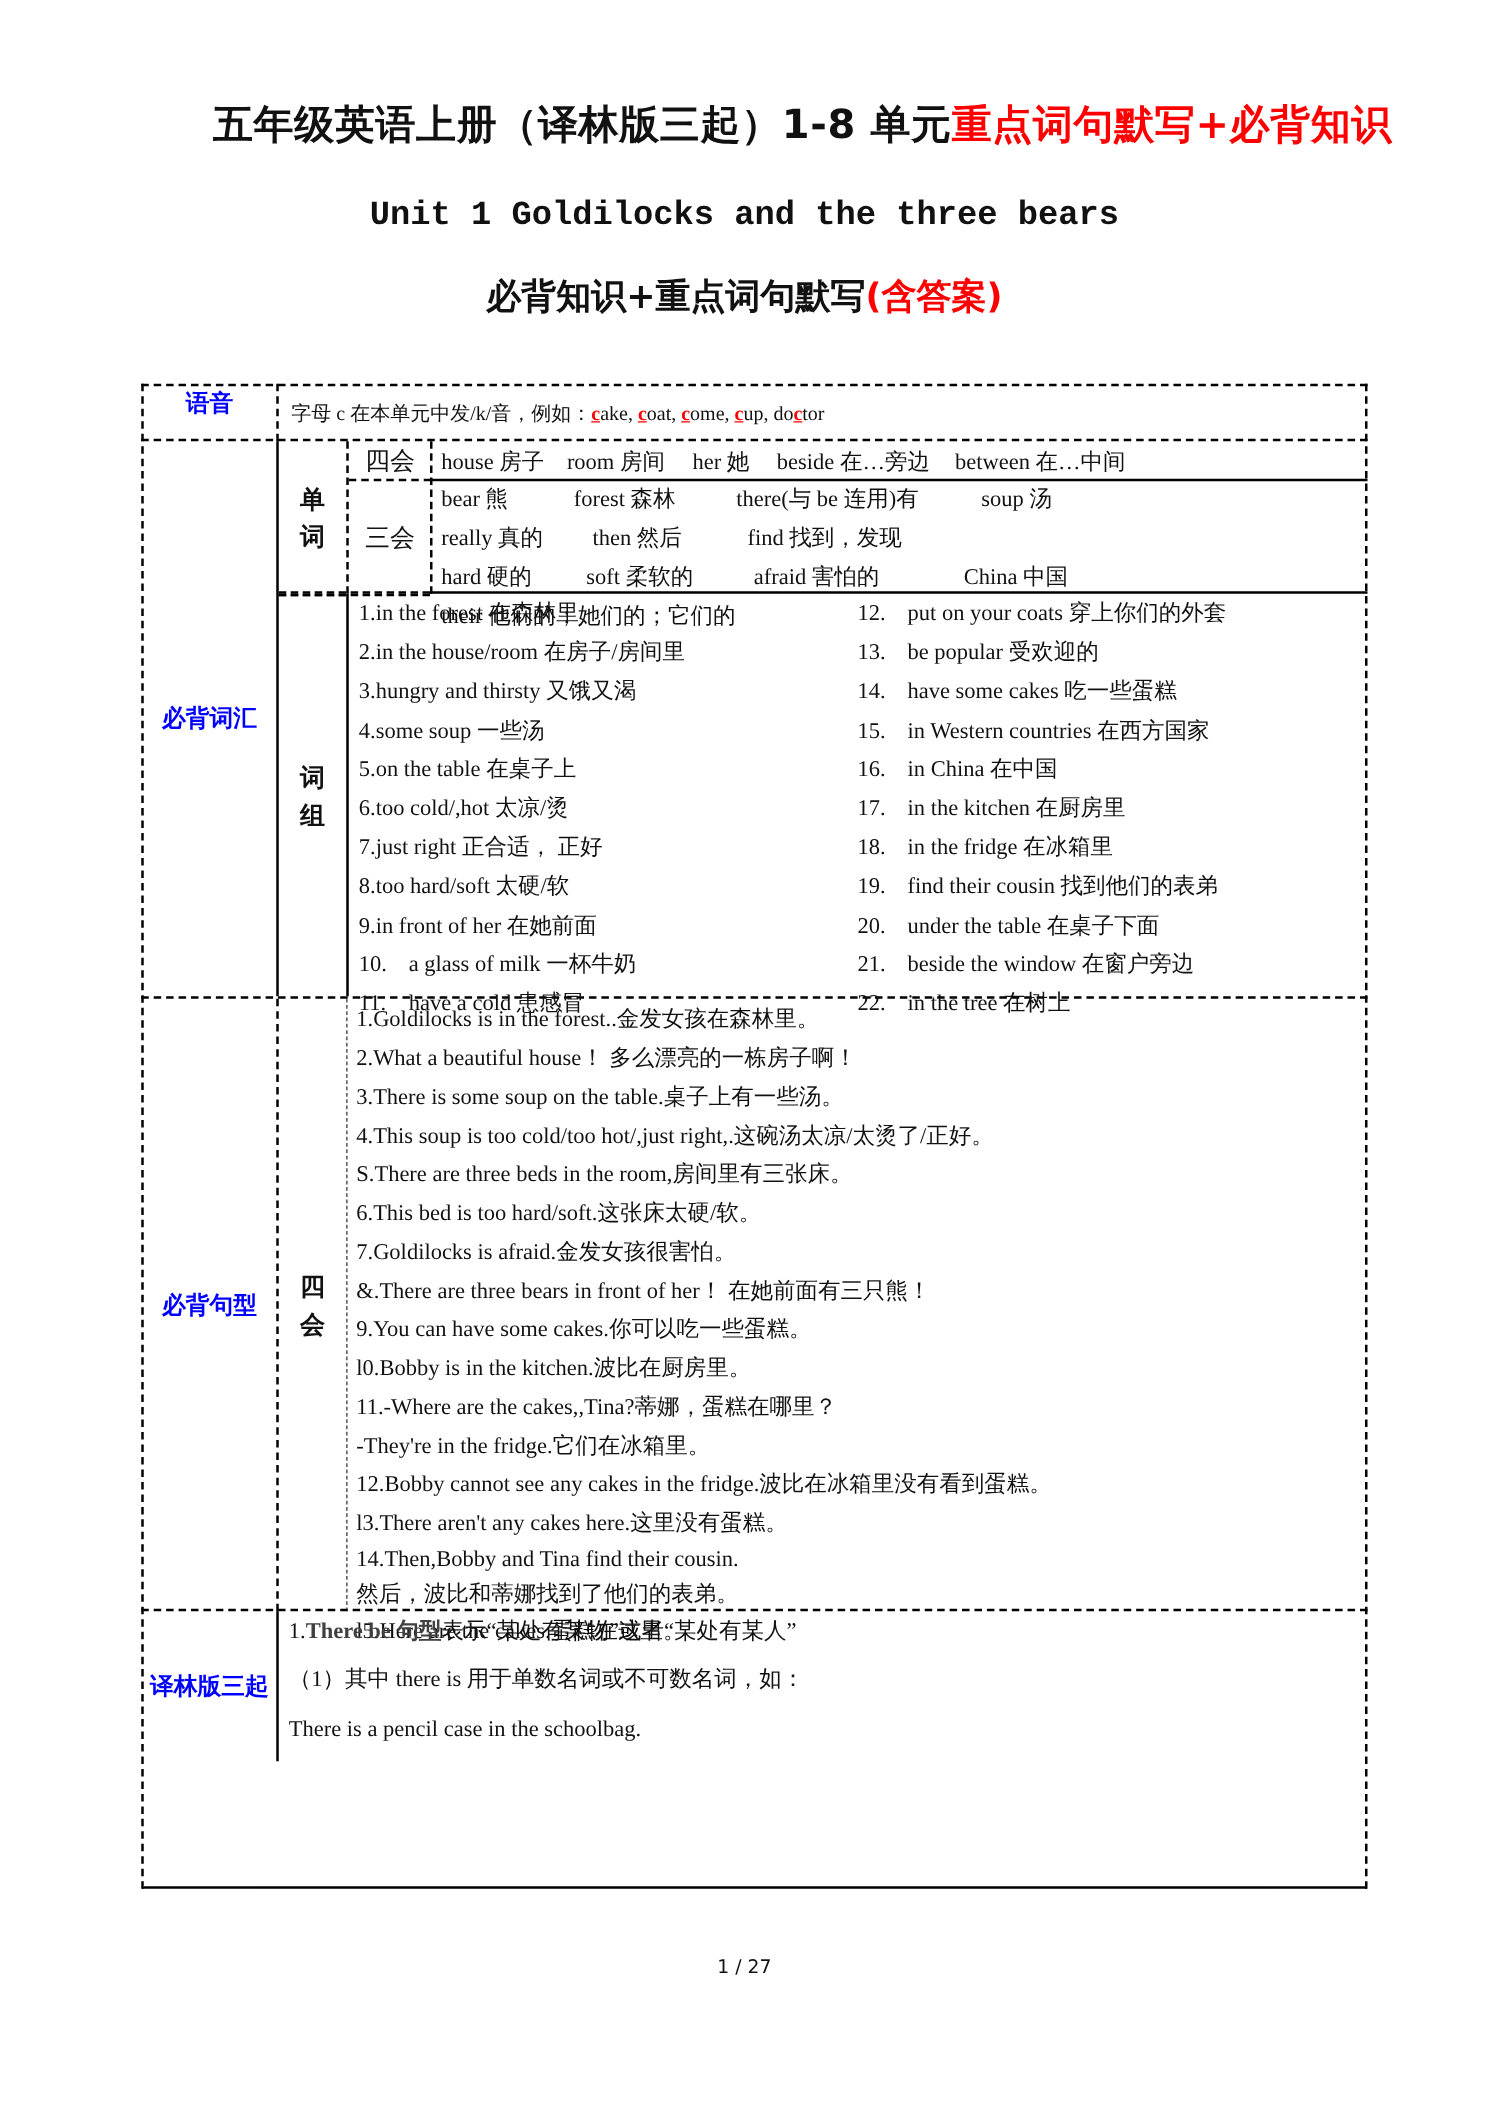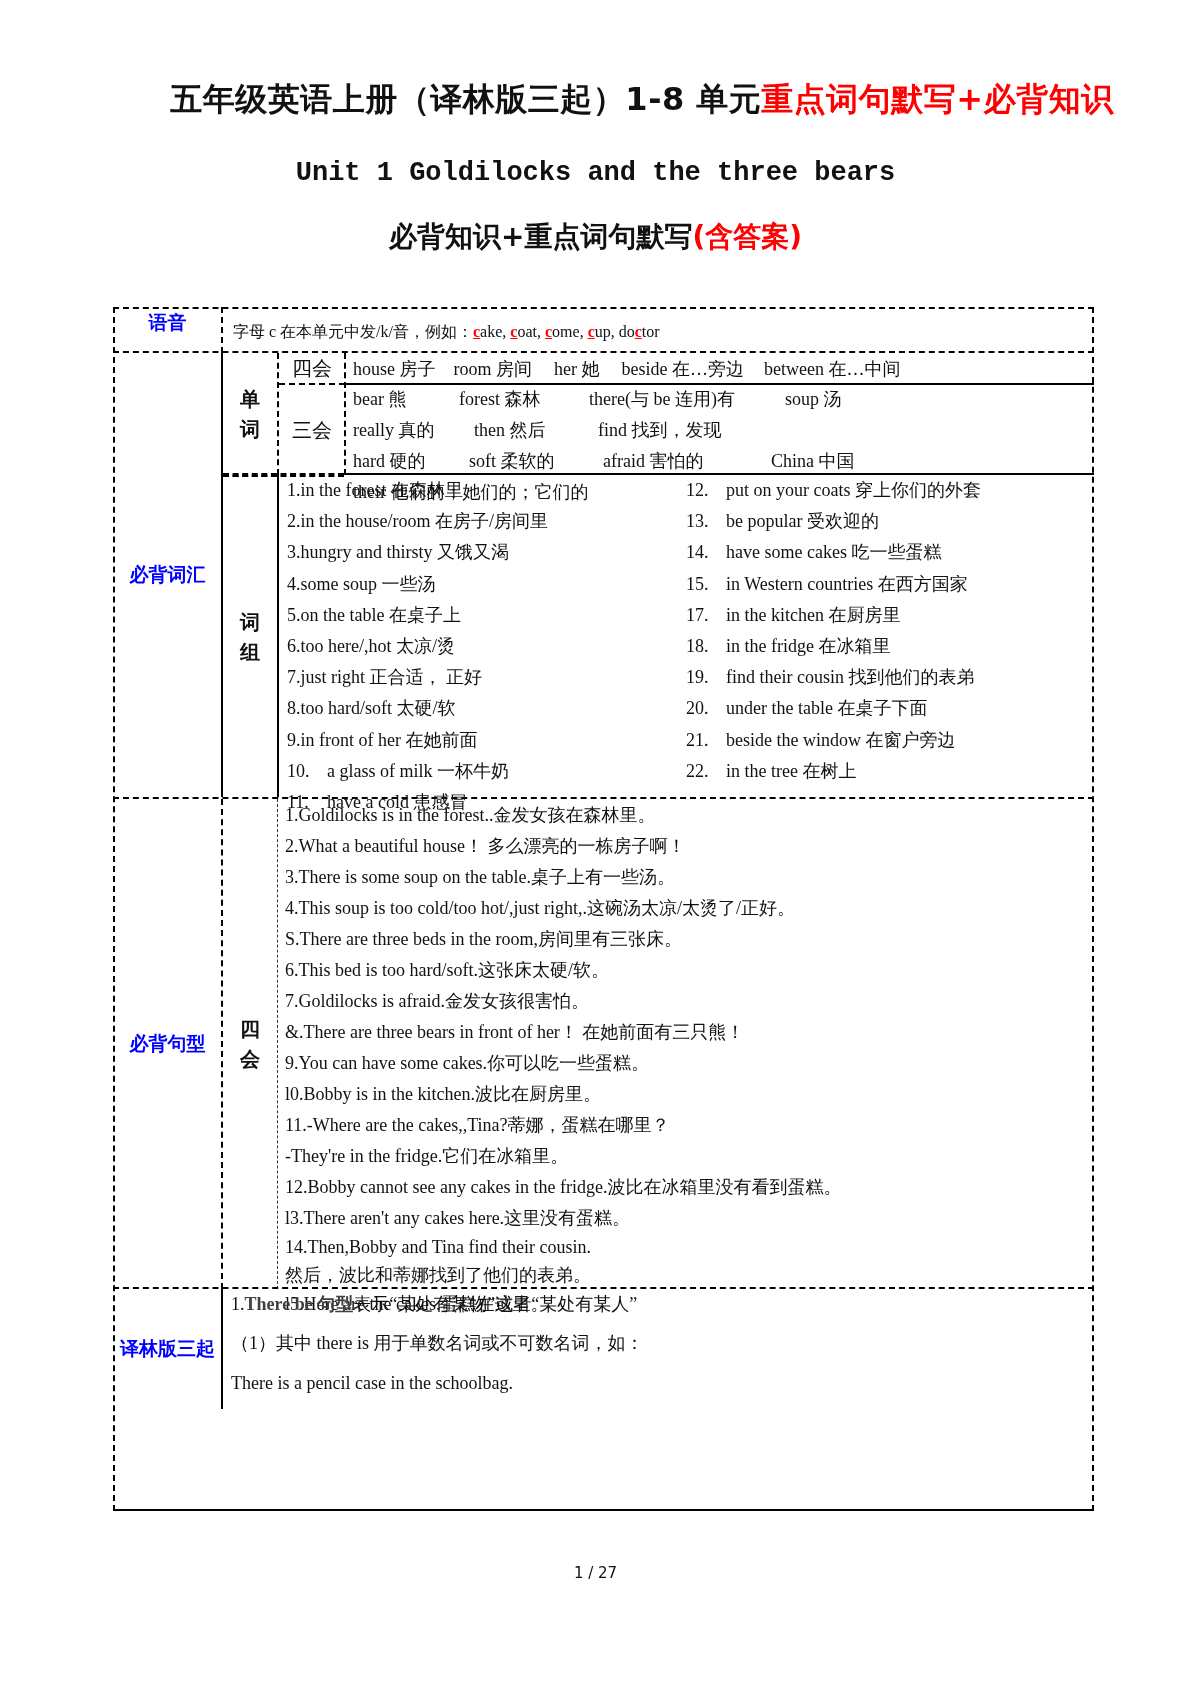--- a/index.html
+++ b/index.html
@@ -104,33 +104,34 @@
     <span>组</span>
   </div>
   <div class="box solid-l" style="left:164px; top:168px; width:2px; height:322px;"></div>
 
   <div class="phrase-col" style="left:174px; top:168px;">
     <div class="phrase"><span class="num">1.</span><span>in the forest 在森林里</span></div>
     <div class="phrase"><span class="num">2.</span><span>in the house/room 在房子/房间里</span></div>
     <div class="phrase"><span class="num">3.</span><span>hungry and thirsty 又饿又渴</span></div>
     <div class="phrase"><span class="num">4.</span><span>some soup 一些汤</span></div>
     <div class="phrase"><span class="num">5.</span><span>on the table 在桌子上</span></div>
-    <div class="phrase"><span class="num">6.</span><span>too here/,hot 太凉/烫</span></div>
+    <div class="phrase"><span class="num">6.</span><span>too cold/,hot 太凉/烫</span></div>
     <div class="phrase"><span class="num">7.</span><span>just right 正合适， 正好</span></div>
     <div class="phrase"><span class="num">8.</span><span>too hard/soft 太硬/软</span></div>
     <div class="phrase"><span class="num">9.</span><span>in front of her 在她前面</span></div>
     <div class="phrase"><span class="num" style="width:40px">10.</span><span>a glass of milk 一杯牛奶</span></div>
     <div class="phrase"><span class="num" style="width:40px">11.</span><span>have a cold 患感冒</span></div>
   </div>
 
   <div class="phrase-col" style="left:573px; top:168px;">
     <div class="phrase"><span class="num" style="width:40px">12.</span><span>put on your coats 穿上你们的外套</span></div>
     <div class="phrase"><span class="num" style="width:40px">13.</span><span>be popular 受欢迎的</span></div>
     <div class="phrase"><span class="num" style="width:40px">14.</span><span>have some cakes 吃一些蛋糕</span></div>
     <div class="phrase"><span class="num" style="width:40px">15.</span><span>in Western countries 在西方国家</span></div>
+    <div class="phrase"><span class="num" style="width:40px">16.</span><span>in China 在中国</span></div>
     <div class="phrase"><span class="num" style="width:40px">17.</span><span>in the kitchen 在厨房里</span></div>
     <div class="phrase"><span class="num" style="width:40px">18.</span><span>in the fridge 在冰箱里</span></div>
     <div class="phrase"><span class="num" style="width:40px">19.</span><span>find their cousin 找到他们的表弟</span></div>
     <div class="phrase"><span class="num" style="width:40px">20.</span><span>under the table 在桌子下面</span></div>
     <div class="phrase"><span class="num" style="width:40px">21.</span><span>beside the window 在窗户旁边</span></div>
     <div class="phrase"><span class="num" style="width:40px">22.</span><span>in the tree 在树上</span></div>
   </div>
 
   <div class="box cat" style="left:0; top:492px; width:109px; height:490px;">必背句型</div>
   <div class="box dash-l" style="left:108px; top:492px; width:2px; height:490px;"></div>

